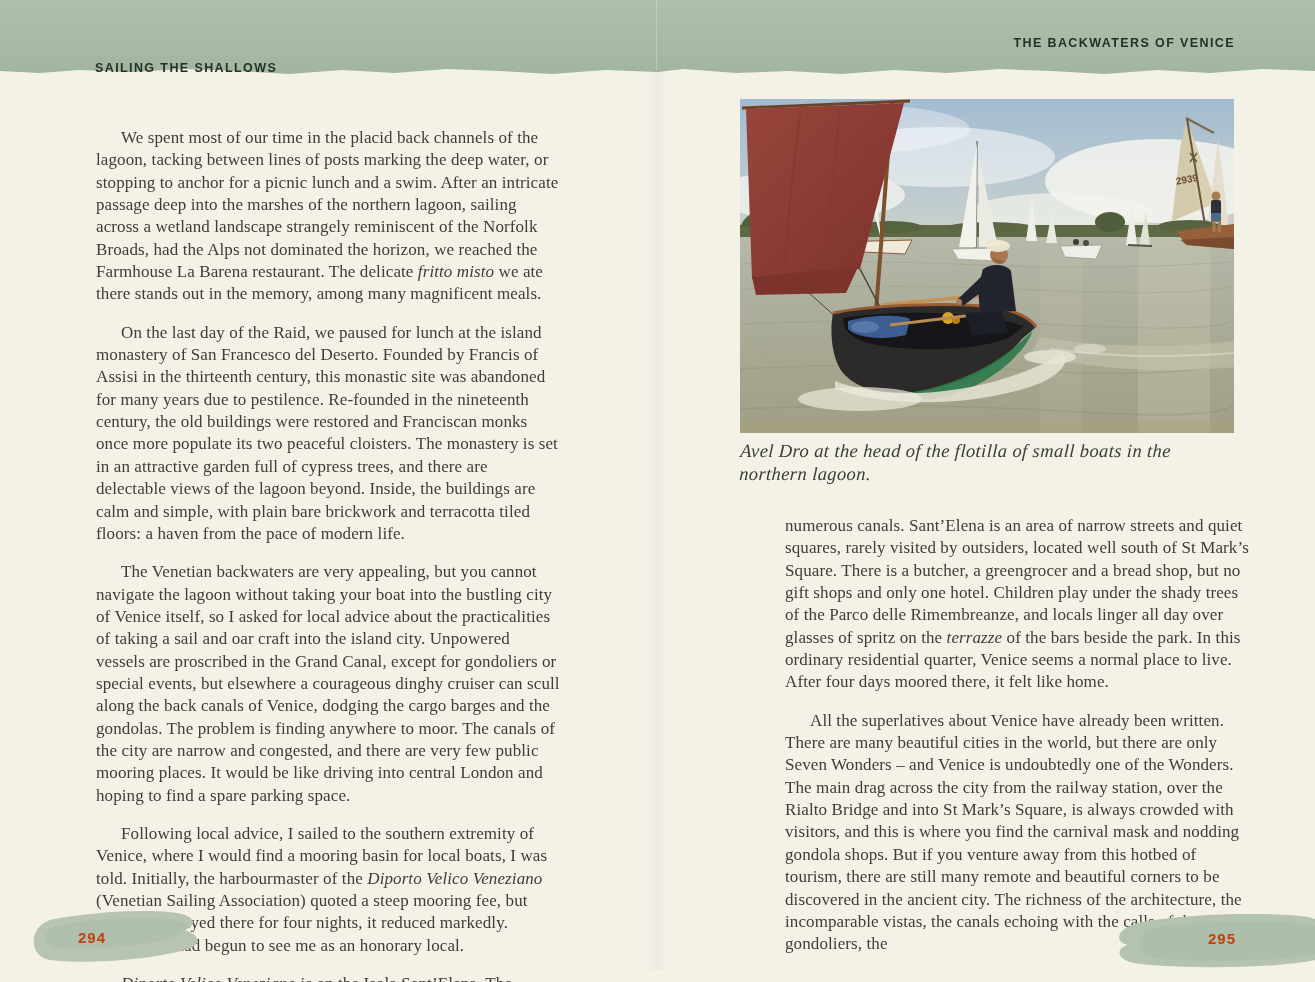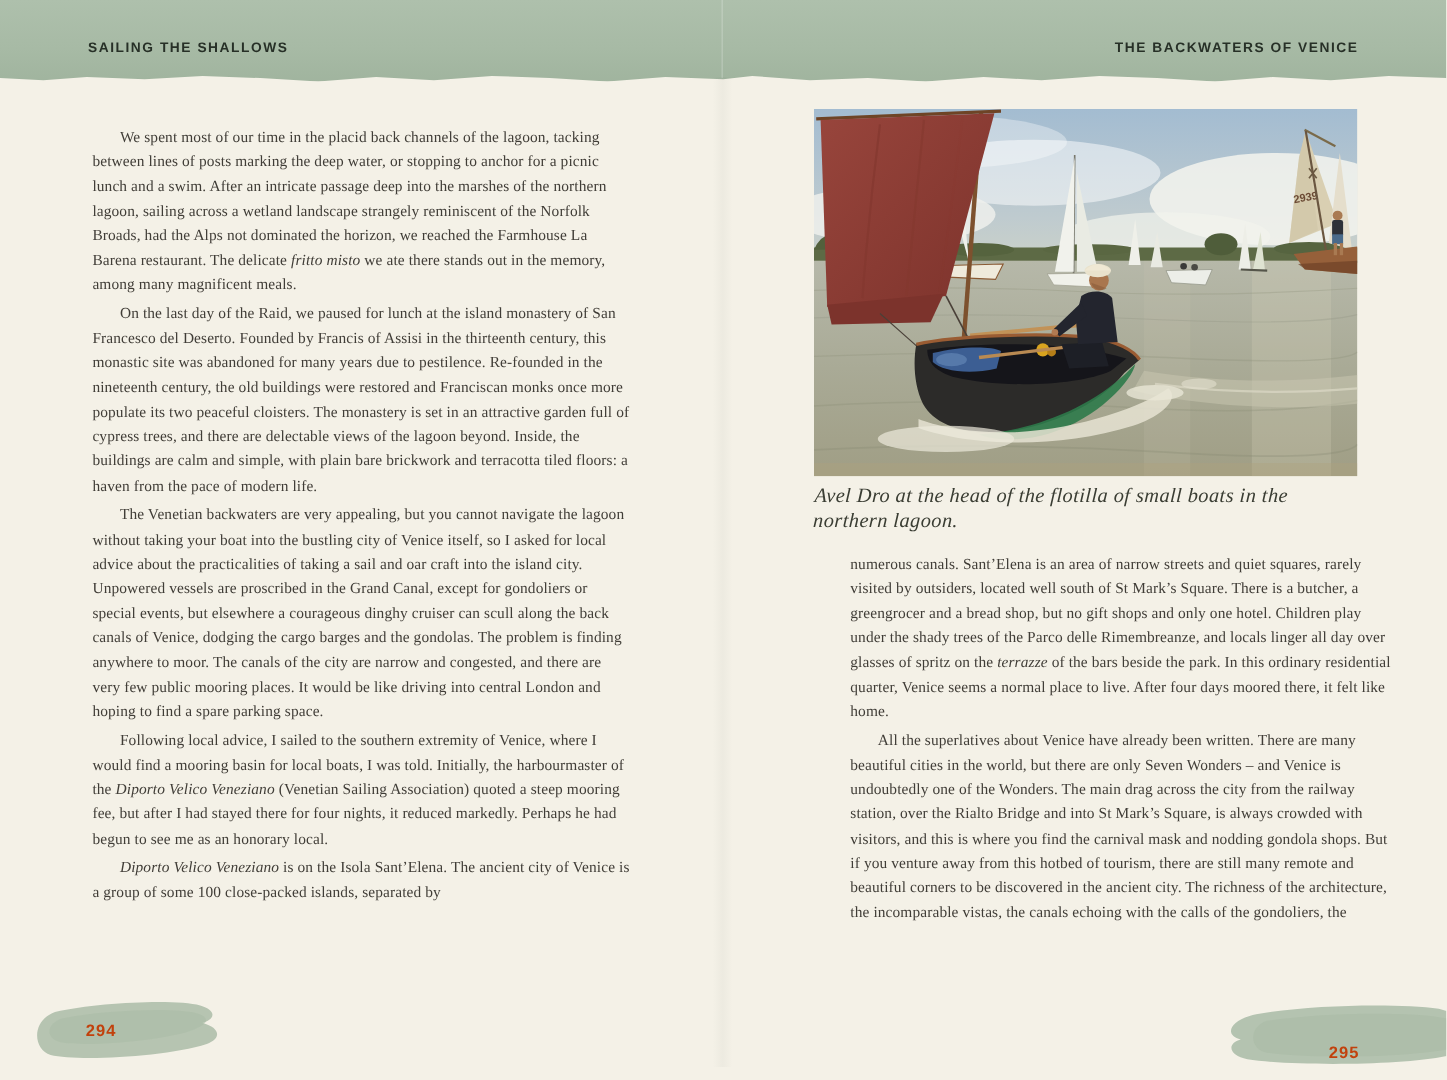--- a/index.html
+++ b/index.html
@@ -25,27 +25,27 @@
   .gutter-shadow {
     position:absolute; left:648px; top:70px; width:18px; height:900px;
     background:linear-gradient(90deg, rgba(0,0,0,0) 0%, rgba(60,70,60,0.04) 50%, rgba(0,0,0,0) 100%);
   }
   .running-head {
     position:absolute; top:36px;
     font-family:"Liberation Sans", sans-serif;
     font-size:12.5px; font-weight:bold; letter-spacing:1.4px;
     color:#273027;
   }
-  .running-head.left { left:80px; }
+  .running-head.left { left:95px;margin-top:25px; }
   .running-head.right { right:80px; text-align:right; }
 
   .col-left { position:absolute; left:80px; top:111px; width:497px; }
   .col-right { position:absolute; left:769px; top:499px; width:500px; }
   .body-para {
-    margin:4px; font-size:14px; line-height:22.35px; color:#403d37;
+    margin:16px; font-size:17px; line-height:22.35px; color:#403d37;
     letter-spacing:0.1px; text-align:left;
   }
   .indent { text-indent:25px; }
   .it { font-style:italic; }
 
   .photo-wrap { position:absolute; left:740px; top:99px; width:494px; height:334px; }
   .photo-wrap svg { display:block; }
 
   .caption {
     position:absolute; left:741px; top:440px; width:472px;
@@ -55,21 +55,21 @@
   }
 
   .brush { position:absolute; }
   .brush.left-stroke { left:30px; top:908px; }
   .brush.right-stroke { left:1108px; top:912px; }
   .pagenum {
     position:absolute; font-family:"Liberation Sans", sans-serif;
     font-weight:bold; font-size:15px; letter-spacing:1px; color:#c2410c;
   }
   .pagenum.pn-left { left:78px; top:929px; }
-  .pagenum.pn-right { left:1208px; top:930px;margin-top:19px; }
+  .pagenum.pn-right { left:1208px; top:930px; }
 </style>
 </head>
 <body>
 
 <div class="header-band">
   <div class="spine-line"></div>
 </div>
 <div class="running-head left">SAILING THE SHALLOWS</div>
 <div class="running-head right">THE BACKWATERS OF VENICE</div>
 <div class="gutter-shadow"></div>

